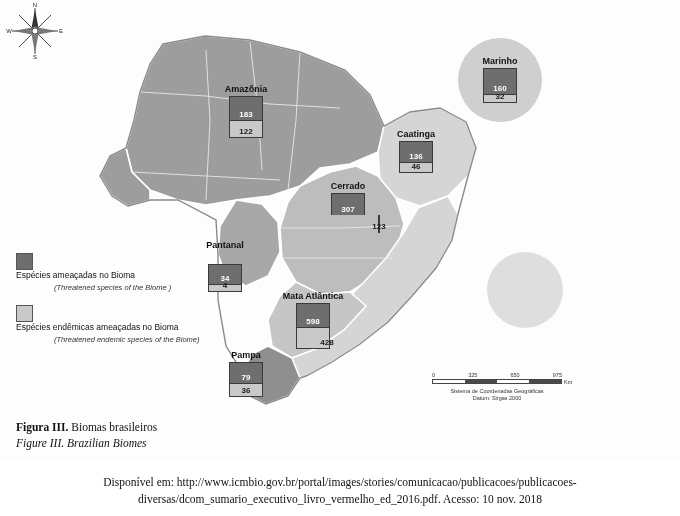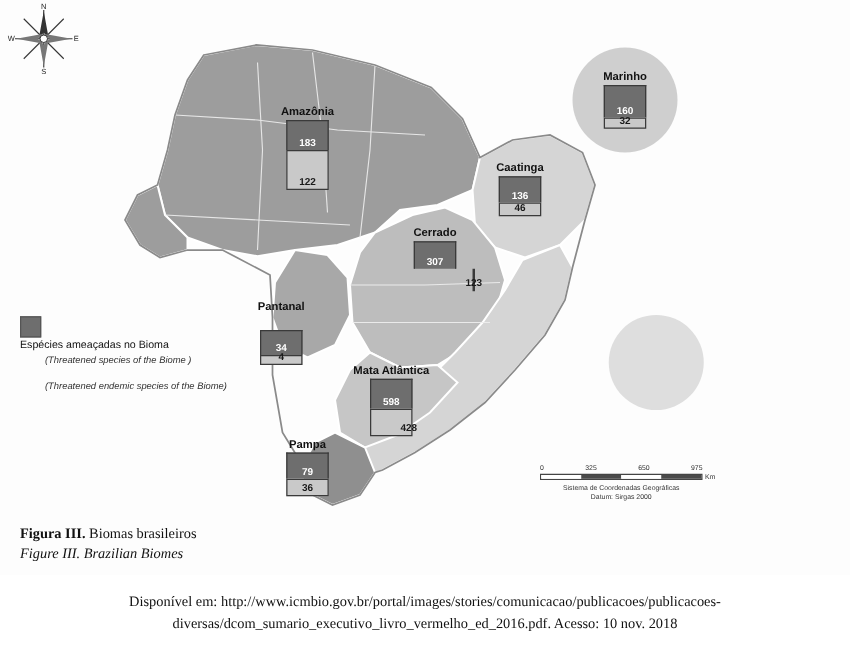--- a/index.html
+++ b/index.html
@@ -105,21 +105,21 @@
     font-size: 8.5px;
     color: #111;
     line-height: 1.2;
   }
   .legend-text-en {
     font-family: "Liberation Sans", sans-serif;
     font-size: 7.5px;
     font-style: italic;
     color: #333;
     line-height: 1.2;
-    margin-left: 20px;
+    margin-left: 38px;
     margin-top: 2px;
     margin-bottom: 12px;
   }
   
   #scalebar {
     position: absolute;
     left: 432px;
     top: 372px;
     width: 160px;
     font-family: "Liberation Sans", sans-serif;
@@ -255,21 +255,21 @@
 
   <div id="callouts">
       <div class="callout" style="left: 483px; top: 68px;">
         <div class="biome-label">Marinho</div>
         <div class="bar-top" style="height: 26px;">160</div>
         <div class="bar-bottom" style="height: 9px;">32</div>
       </div>
       <div class="callout" style="left: 229px; top: 96px;">
         <div class="biome-label">Amazônia</div>
         <div class="bar-top" style="height: 24px;">183</div>
-        <div class="bar-bottom" style="height: 32px;">122</div>
+        <div class="bar-bottom" style="height: 18px;">122</div>
       </div>
       <div class="callout" style="left: 399px; top: 141px;">
         <div class="biome-label">Caatinga</div>
         <div class="bar-top" style="height: 21px;">136</div>
         <div class="bar-bottom" style="height: 11px;">46</div>
       </div>
       <div class="callout" style="left: 331px; top: 193px;">
         <div class="biome-label">Cerrado</div>
         <div class="bar-top" style="height: 22px;">307</div>
         <div class="bar-bottom" style="height: 18px; margin-left: 47px;">123</div>
@@ -291,20 +291,24 @@
       </div>
     </div>
 
   <div id="legend">
     <div class="legend-row">
       <div class="legend-swatch" style="background:#6e6e6e"></div>
       <div class="legend-text-pt">Espécies ameaçadas no Bioma</div>
     </div>
     <div class="legend-text-en">(Threatened species of the Biome )</div>
 
+    <div class="legend-row">
+      <div class="legend-swatch" style="background:#c9c9c9"></div>
+      <div class="legend-text-pt">Espécies endêmicas ameaçadas no Bioma</div>
+    </div>
     <div class="legend-text-en">(Threatened endemic species of the Biome)</div>
   </div>
 
   <div id="scalebar">
     <div class="ticks" style="width:130px">
       <span>0</span>
       <span>325</span>
       <span>650</span>
       <span>975</span>
     </div>

